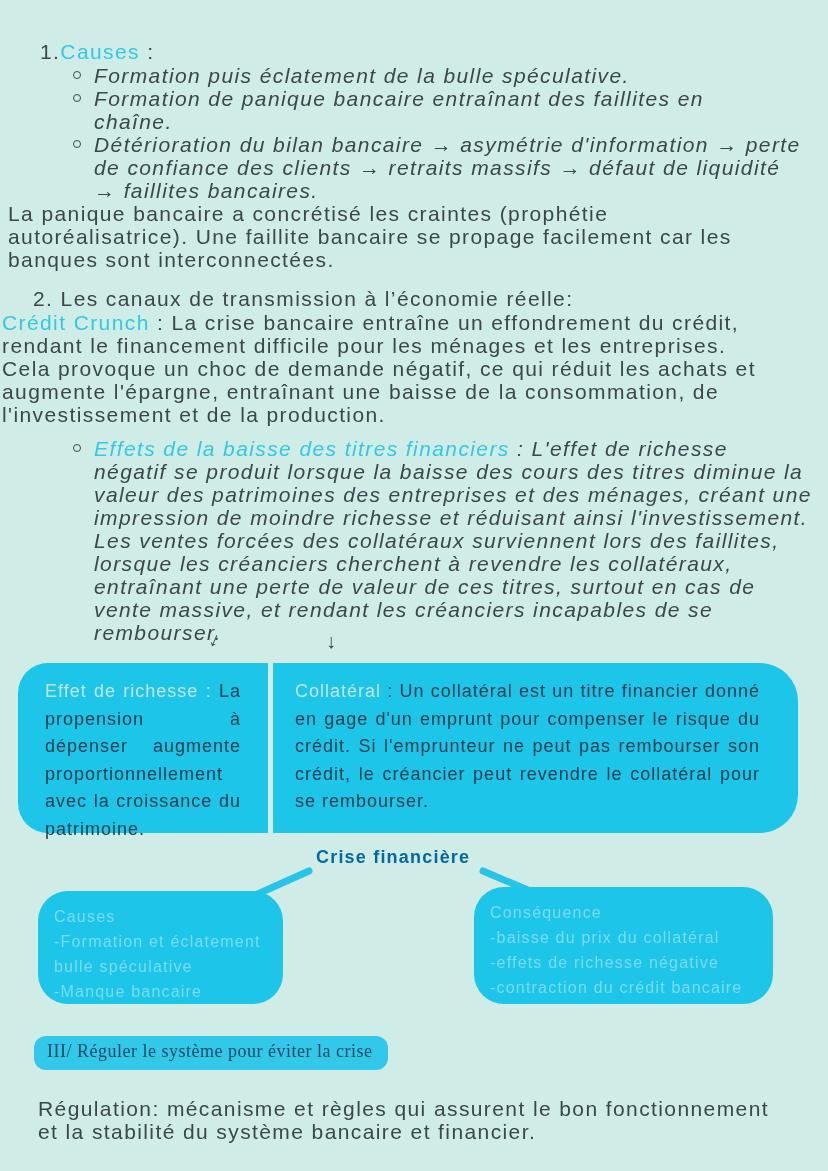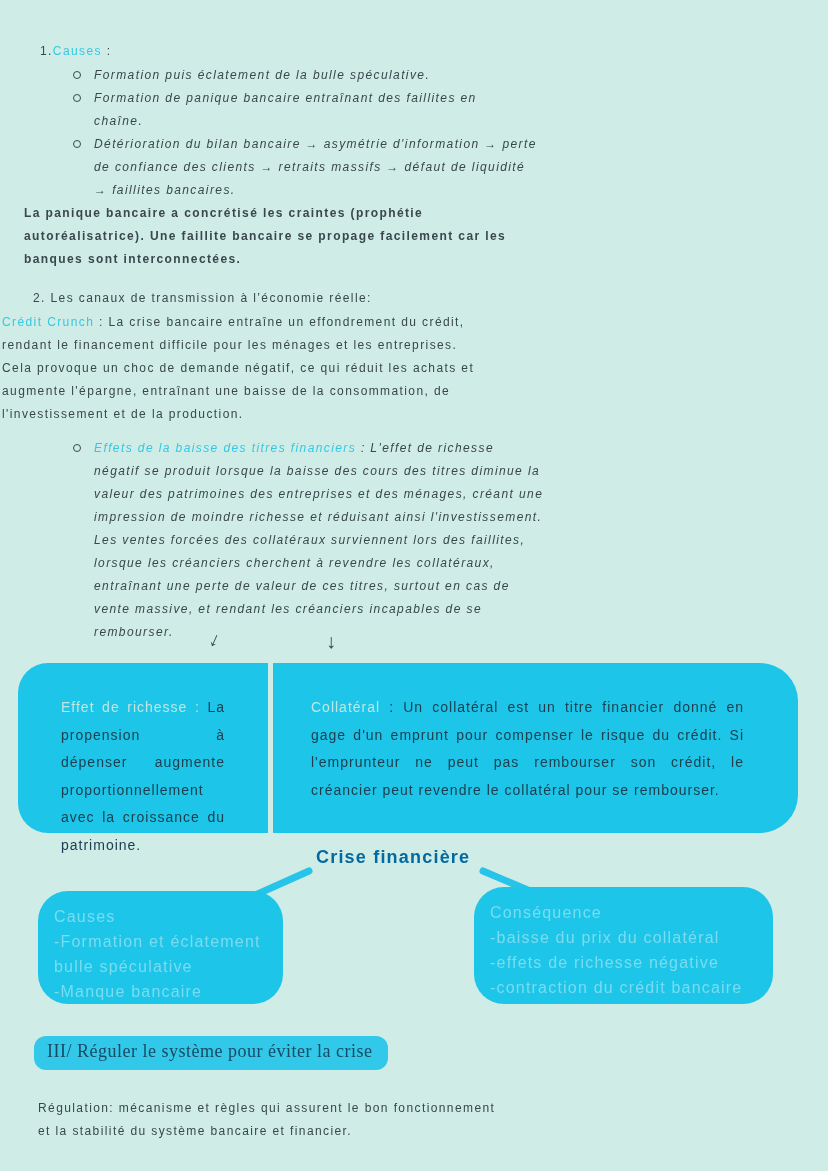--- a/index.html
+++ b/index.html
@@ -4,37 +4,37 @@
 <style>
   html,body { margin:0; padding:0; }
   .page {
     position:relative; width:828px; height:1171px;
     background:#cfece6; overflow:hidden;
     font-family:"Liberation Sans", sans-serif;
     color:#3a474c;
   }
   .abs { position:absolute; }
   .t {
-    font-size:12px; line-height:23px; letter-spacing:1.4px;
+    font-size:21px; line-height:23px; letter-spacing:1.4px;
     white-space:pre-line;
   }
   .cyan { color:#35c8e2; }
   
   .bullet { display:flex; align-items:flex-start;font-style:italic; }
   .bullet .mark { flex:none; width:21px; padding-top:7px; }
   .ring { display:block; width:8px; height:8px; border:1.8px solid #3a474c; border-radius:50%; box-sizing:border-box; }
   .bullet .btext { white-space:pre-line; }
   
   .arrow { font-size:20px; color:#3a474c; letter-spacing:0; }
   
   .defs { left:18px; top:663px; width:780px; height:170px; display:flex; gap:5px; }
   .defbox { background:#1dc5e9; box-sizing:border-box; }
   .defbox p {
-    margin:16px; text-align:justify;
-    font-size:14px; line-height:27.5px; letter-spacing:1px;
+    margin:0; text-align:justify;
+    font-size:18px; line-height:27.5px; letter-spacing:1px;
     color:#1c4050;
   }
   .def-left  { width:250px; border-radius:30px 0 0 30px; padding:15px 27px 0 27px; }
   .def-right { flex:1;      border-radius:0 38px 38px 0; padding:15px 38px 0 22px; }
   .term { color:#c0e5e2; }
   
   .diagram { left:0; top:843px; width:828px; height:170px; }
   .diag-title {
     position:absolute; left:316px; top:4px;
     font-size:18px; font-weight:bold; letter-spacing:1.2px; color:#0369a1;
@@ -74,21 +74,21 @@
 chaîne.</span>
     </div>
     <div class="bullet t">
       <span class="mark"><span class="ring"></span></span>
       <span class="btext">Détérioration du bilan bancaire → asymétrie d'information → perte
 de confiance des clients → retraits massifs → défaut de liquidité
 → faillites bancaires.</span>
     </div>
   </div>
 
-  <div class="abs t" style="left:24px; top:202px; width:790px;font-weight:bold;">La panique bancaire a concrétisé les craintes (prophétie
+  <div class="abs t" style="left:8px; top:202px; width:790px;">La panique bancaire a concrétisé les craintes (prophétie
 autoréalisatrice). Une faillite bancaire se propage facilement car les
 banques sont interconnectées.</div>
 
   <div class="abs t" style="left:33px; top:287px;">2. Les canaux de transmission à l’économie réelle:</div>
 
   <div class="abs t" style="left:2px; top:311px; width:822px;"><span class="cyan">Crédit Crunch</span><span> : La crise bancaire entraîne un effondrement du crédit,
 rendant le financement difficile pour les ménages et les entreprises.
 Cela provoque un choc de demande négatif, ce qui réduit les achats et
 augmente l'épargne, entraînant une baisse de la consommation, de
 l'investissement et de la production.</span></div>

